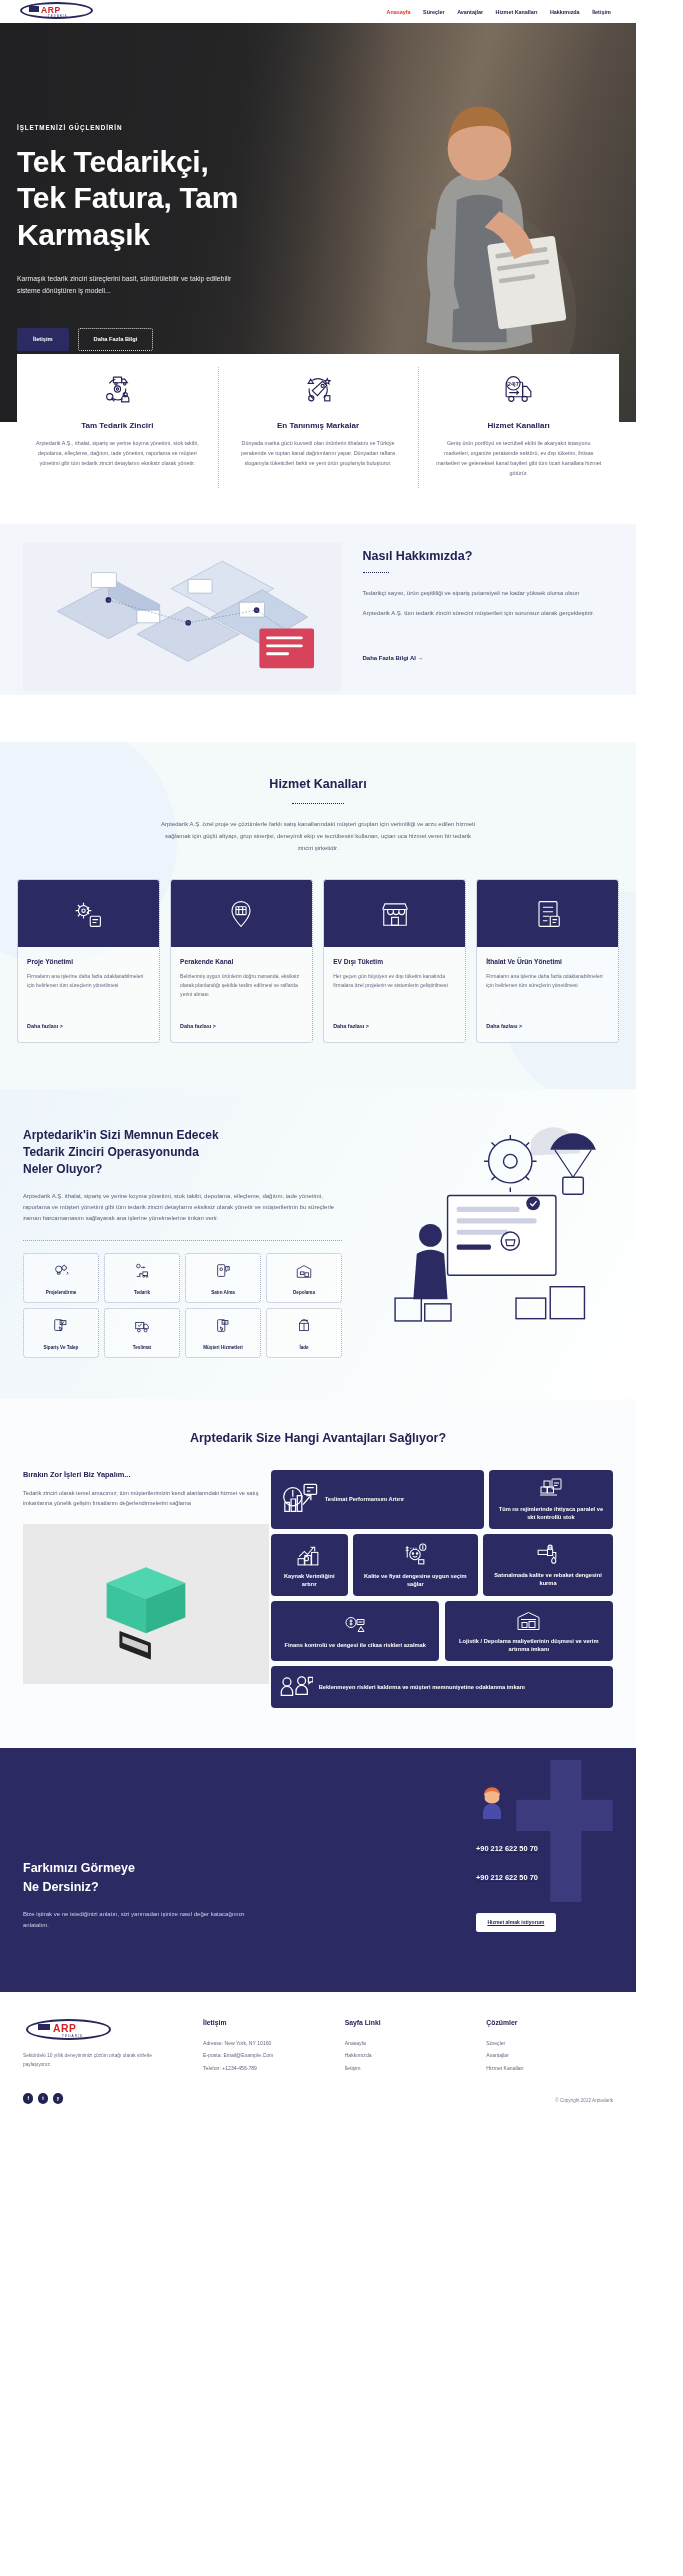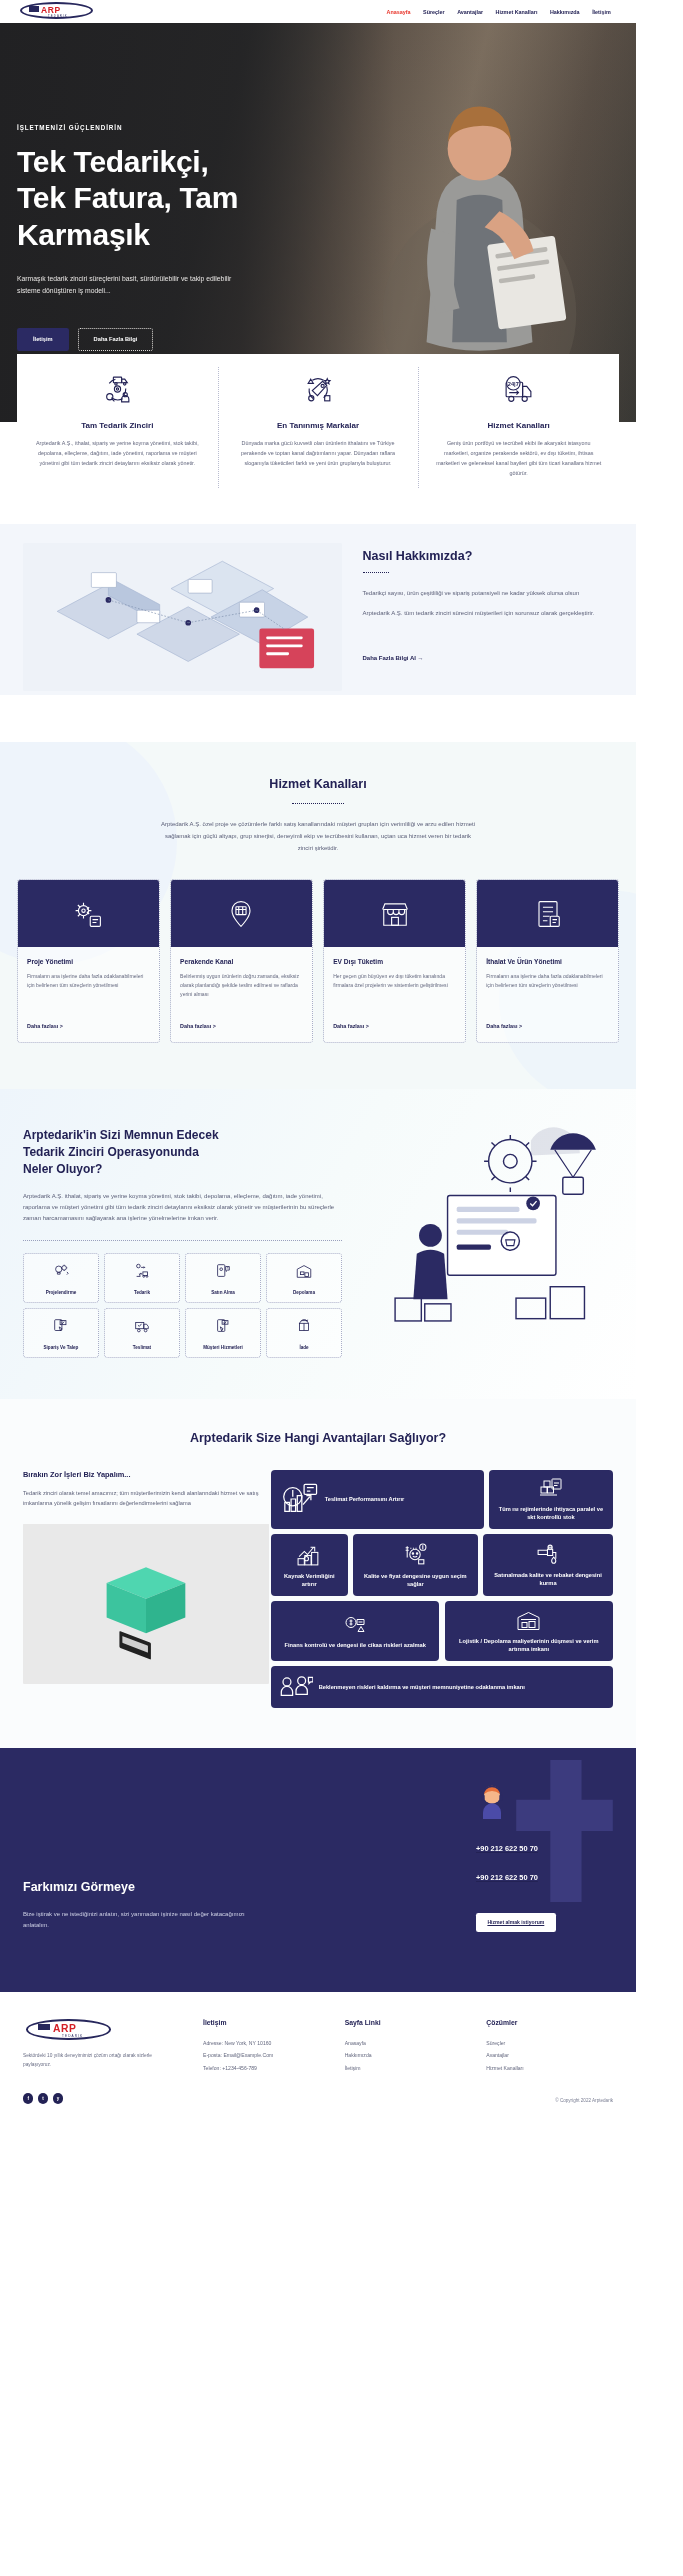--- a/index.html
+++ b/index.html
@@ -589,20 +589,21 @@
     </div>
   </div>
 
   <div class="cta">
     <svg class="cta-cross" viewBox="0 0 170 250">
       <path d="M60 0h55v70h55v55h-55v125H60v-125H0V70h60z" fill="#3c3b7e"></path>
     </svg>
     <div class="cta-left">
       <h2>
         <div>Farkımızı Görmeye</div>
+        <div>Ne Dersiniz?</div>
       </h2>
       <p>Bize iştirak ve ne istediğinizi anlatın, sizi yarımadan işinize nasıl değer katacağımızı anlatalım.</p>
     </div>
     <div class="cta-right">
       <svg width="32" height="36" viewBox="0 0 56 64" style="margin-bottom:4.6px">
         <circle cx="28" cy="22" r="15" fill="#f5b68a"></circle>
         <path d="M13 20a15 15 0 0 1 30 0q-8-6-15-6t-15 6z" fill="#e8703a"></path>
         <path d="M12 64v-12a16 16 0 0 1 32 0v12z" fill="#4b4ba8"></path>
         <rect x="9" y="20" width="6" height="11" rx="3" fill="#2b2a63"></rect>
         <rect x="41" y="20" width="6" height="11" rx="3" fill="#2b2a63"></rect>

